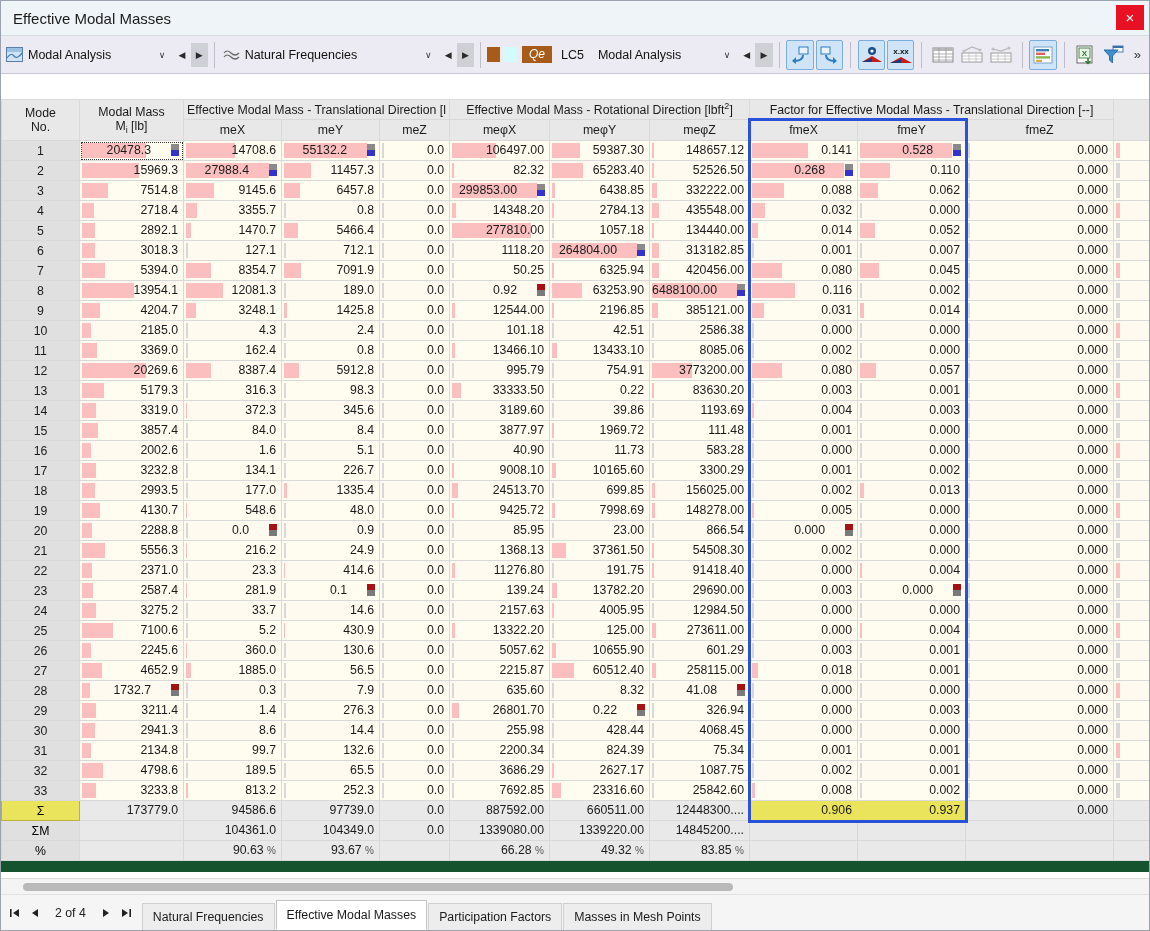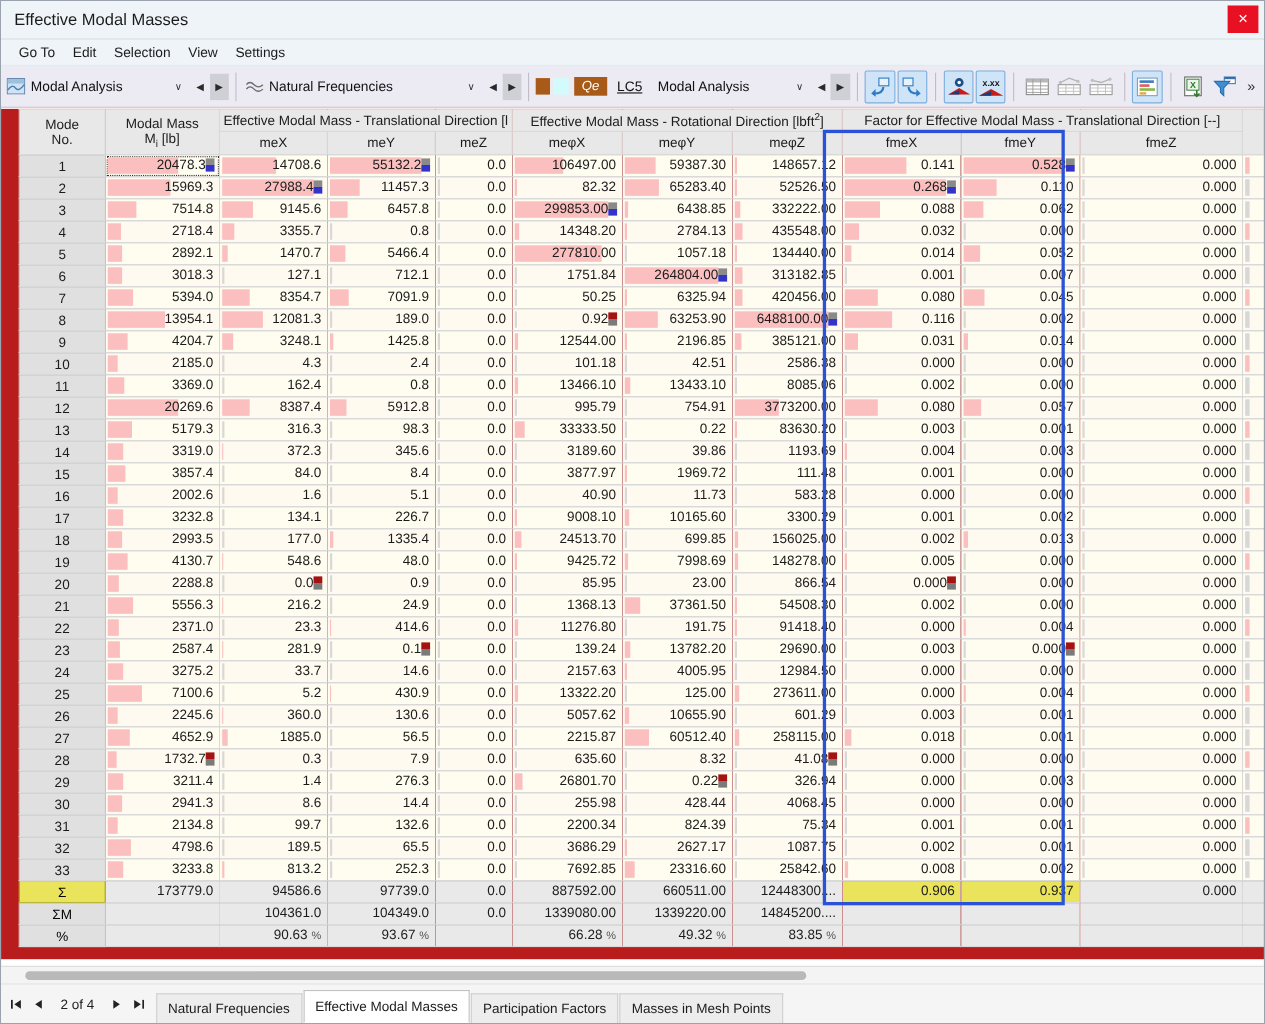--- a/index.html
+++ b/index.html
@@ -91,41 +91,40 @@
     background: #c0bdc9;
     margin: 0 6px;
   }
   .swatch { width: 15px; height: 15px; display:inline-block; }
   .qe-tag {
     background: #a85a18; color: #fff;
     font-size: 12px; font-style: italic;
     padding: 1px 7px 2px 7px;
     margin-left: 5px;
   }
-  .lc-text { font-size: 12.5px; margin-left: 9px; color:#111;text-decoration:underline;}
+  .lc-text { font-size: 12.5px; margin-left: 9px; color:#111;}
   .tbtn {
     width: 30px; height: 30px;
     display: flex; align-items: center; justify-content: center;
     margin: 0 1px;
   }
   .tbtn.active {
     background: #cfe4f7;
     border: 1px solid #7aaede;
     border-radius: 2px;
   }
   .chev-more { font-size: 13px; color:#333; padding: 0 5px; }
 
   
   .tablewrap {
     position: absolute;
     top: 98px; left: 0; right: 0;
     bottom: 58px;
-    background: #b91c1c;
+    background: #14532d;
     overflow: hidden;
-    padding-left: 16px;
   }
   table.grid {
     border-collapse: collapse;
     table-layout: fixed;
     width: 1150px;
     font-size: 12.3px;
   }
   table.grid th, table.grid td {
     border: 1px solid #d9d9d9;
     padding: 0;
@@ -159,21 +158,21 @@
   .bar {
     position: absolute; left: 2px; top: 2px; bottom: 2px;
     background: #fbbfbf;
   }
   .val {
     position: absolute; right: 5px; top: 0;
     line-height: 19px;
     color: #1b1b1b;
     z-index: 2;
   }
-  .val.withmark { right: 12px; }
+  .val.withmark { right: 32px; }
   .marks {
     position: absolute; right: 4px; top: 3px;
     width: 8px; height: 14px; z-index: 3;
   }
   .marks i { display:block; width: 8px; height: 6px; }
   .m-gray { background: #8a8a8a; }
   .m-blue { background: #3333cc; }
   .m-red  { background: #a51212; }
   .m-gray2{ background: #7a7a7a; }
 
@@ -258,27 +257,20 @@
 </head>
 <body>
 
 <div id="app">
 
   <div class="titlebar">
     <div class="title">Effective Modal Masses</div>
     <div class="close-btn">×</div>
   </div>
 
-  <div class="menubar">
-    <div class="mi">Go To</div>
-    <div class="mi">Edit</div>
-    <div class="mi">Selection</div>
-    <div class="mi">View</div>
-    <div class="mi">Settings</div>
-  </div>
 
   <div class="toolbar">
 
     <div class="tb-combo" style="width:160px">
       <span class="cicon">
         <svg width="17" height="15" viewBox="0 0 17 15">
           <rect x="0.5" y="0.5" width="16" height="14" fill="#cfe3f5" stroke="#5b7fa6"></rect>
           <path d="M1 11 Q5 5 8 9 T16 6" stroke="#4a7fb5" fill="none" stroke-width="1.3"></path>
           <rect x="1" y="1" width="15" height="4" fill="#9cc0e0"></rect>
         </svg>
@@ -725,21 +717,21 @@
             <td class="cell">
               <div class="bar" style="width: 1.5px; background: rgb(216, 216, 216);"></div>
               <span class="val">712.1</span>
             </td>
             <td class="cell">
               <div class="bar" style="width: 1.5px; background: rgb(216, 216, 216);"></div>
               <span class="val">0.0</span>
             </td>
             <td class="cell">
               <div class="bar" style="width: 1.5px; background: rgb(216, 216, 216);"></div>
-              <span class="val">1751.84</span>
+              <span class="val">1118.20</span>
             </td>
             <td class="cell">
               <div class="bar" style="width: 86%;"></div>
               <span class="val withmark">264804.00</span>
               <span class="marks">
                 <i class="m-gray"></i>
                 <i class="m-blue"></i>
               </span>
             </td>
             <td class="cell">

